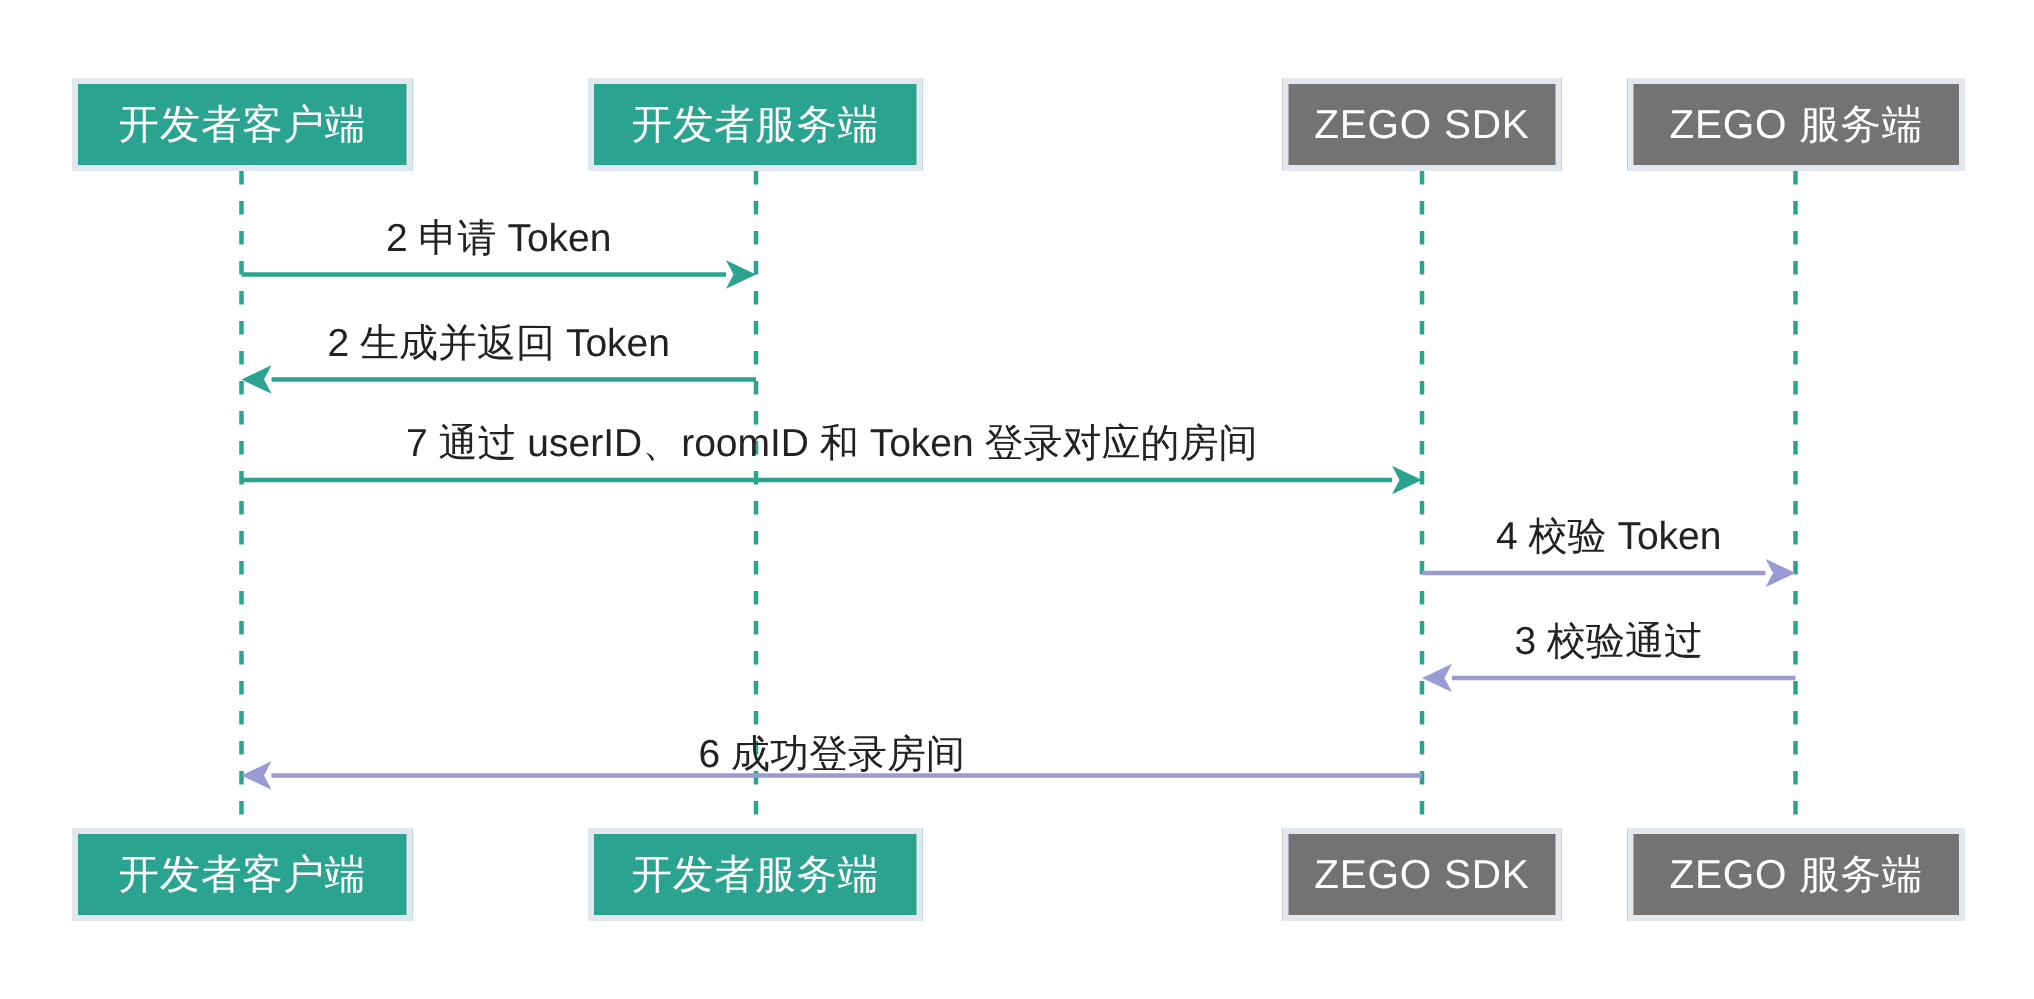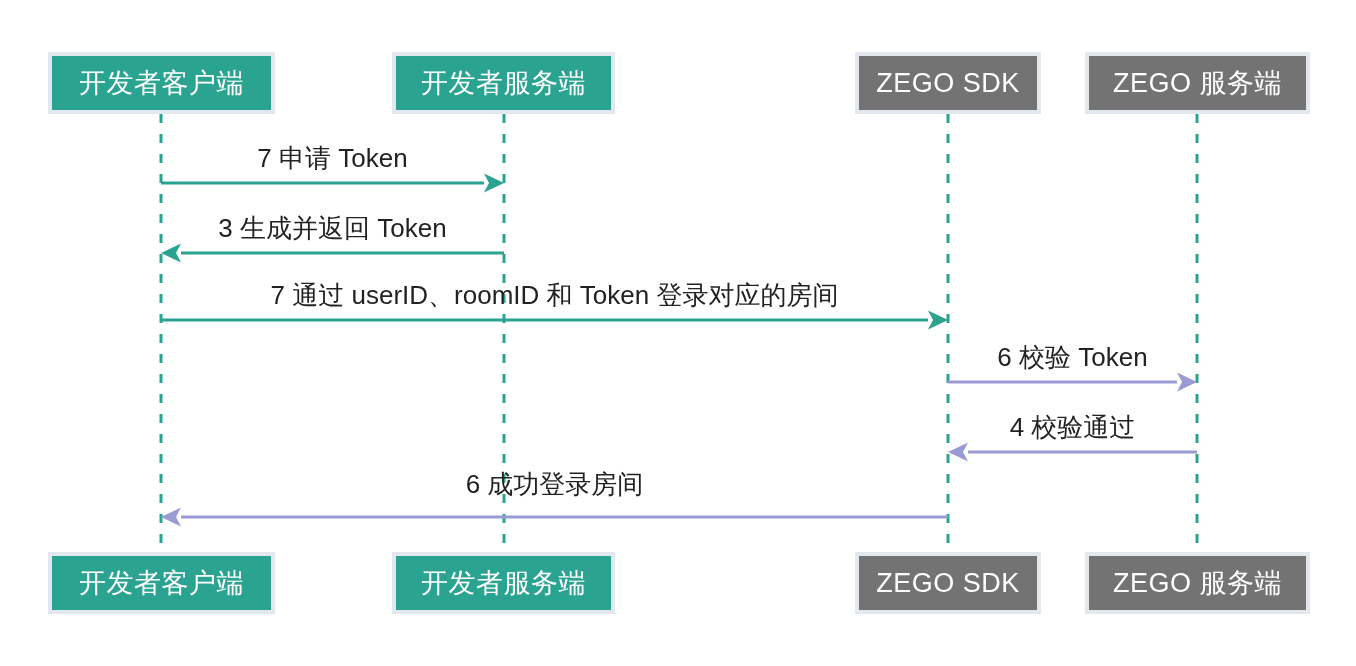--- a/index.html
+++ b/index.html
@@ -104,20 +104,20 @@
         <span>ZEGO SDK</span>
       </div>
       <div class="participant-box purple" style="left: 1085px; top: 52px; width: 225px; height: 62px;">
         <span>ZEGO 服务端</span>
       </div>
       <div class="participant-box purple" style="left: 1085px; top: 552px; width: 225px; height: 62px;">
         <span>ZEGO 服务端</span>
       </div>
     </div>
   <div id="labels-layer">
-      <div class="msg-label" style="left: 332.5px; top: 145px;">7 申请 Token</div>
-      <div class="msg-label" style="left: 332.5px; top: 215px;">3 生成并返回 Token</div>
+      <div class="msg-label" style="left: 332.5px; top: 145px;">2 申请 Token</div>
+      <div class="msg-label" style="left: 332.5px; top: 215px;">2 生成并返回 Token</div>
       <div class="msg-label" style="left: 554.5px; top: 282px;">7 通过 userID、roomID 和 Token 登录对应的房间</div>
-      <div class="msg-label" style="left: 1072.5px; top: 344px;">6 校验 Token</div>
-      <div class="msg-label" style="left: 1072.5px; top: 414px;">4 校验通过</div>
-      <div class="msg-label" style="left: 554.5px; top: 471px;">6 成功登录房间</div>
+      <div class="msg-label" style="left: 1072.5px; top: 344px;">4 校验 Token</div>
+      <div class="msg-label" style="left: 1072.5px; top: 414px;">3 校验通过</div>
+      <div class="msg-label" style="left: 554.5px; top: 489px;">6 成功登录房间</div>
     </div>
 </div>
 
 </body></html>

